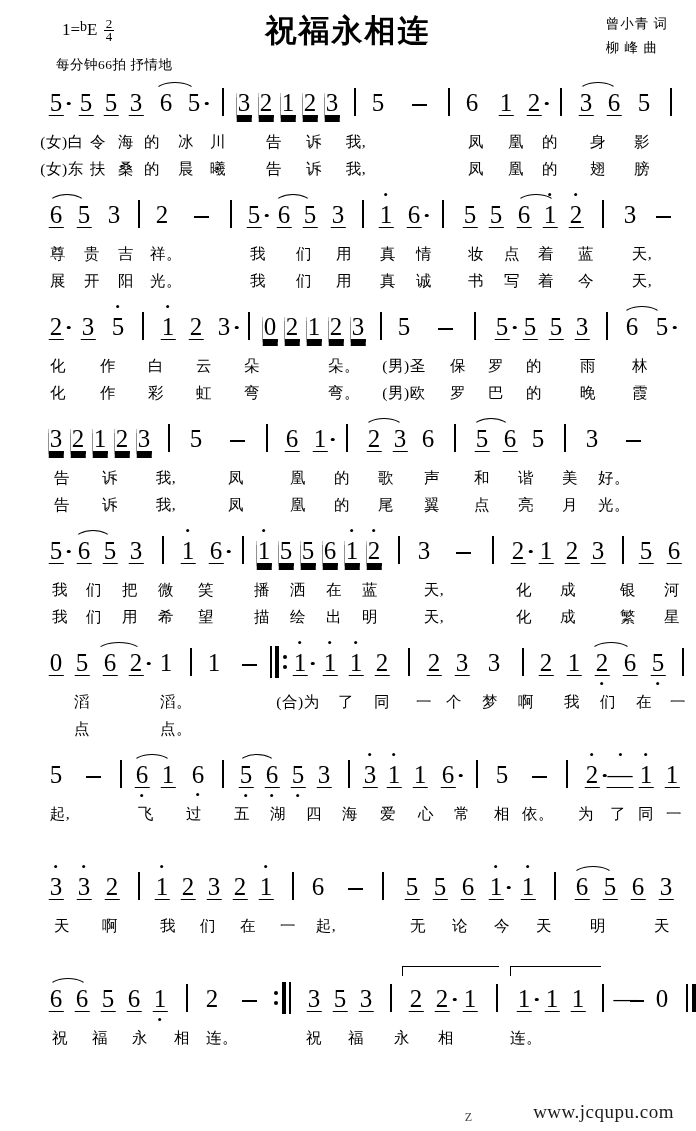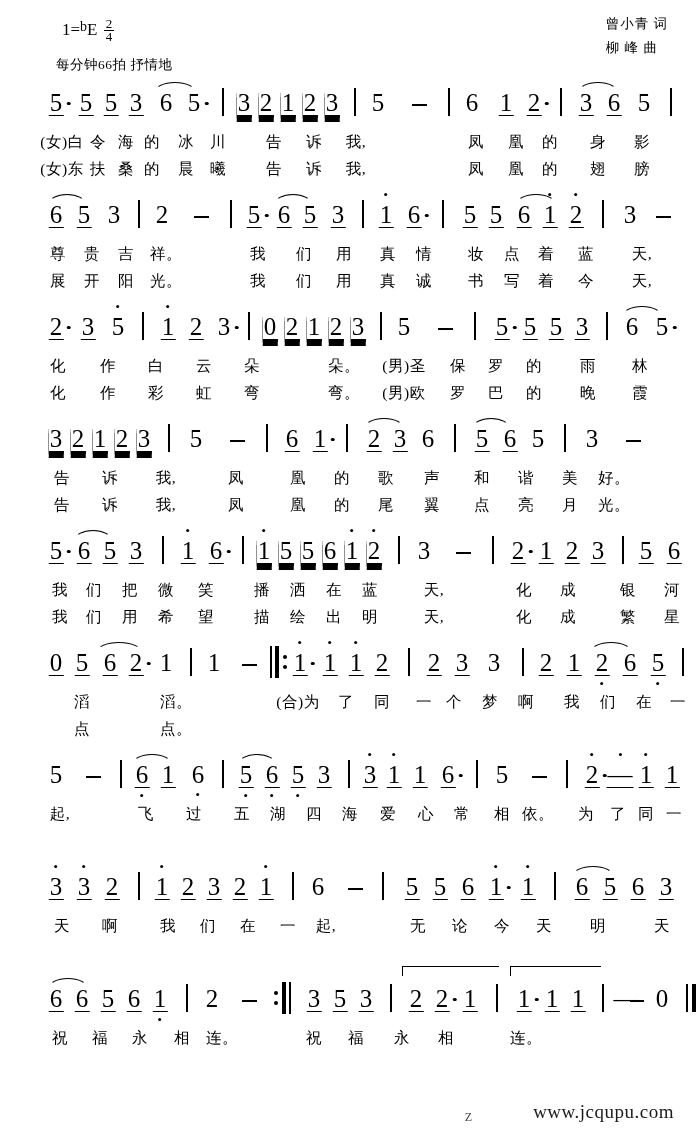--- a/index.html
+++ b/index.html
@@ -229,20 +229,21 @@
 <div class="sheet">
 
   <div class="header">
     <div class="key-sig">
       <span>1=</span><span class="flat">b</span><span>E</span>
       <span class="meter">
         <span class="num">2</span>
         <span class="den">4</span>
       </span>
     </div>
+    <div class="title">祝福永相连</div>
     <div class="credits">
       <div>曾小青 词</div>
       <div>柳 峰 曲</div>
     </div>
     <div class="tempo">每分钟66拍  抒情地</div>
   </div>
 
   <div class="system">
     <div class="notes-row">
       <span class="note" style="left:30px"><span class="g u1">5</span><span class="adot"></span></span>

